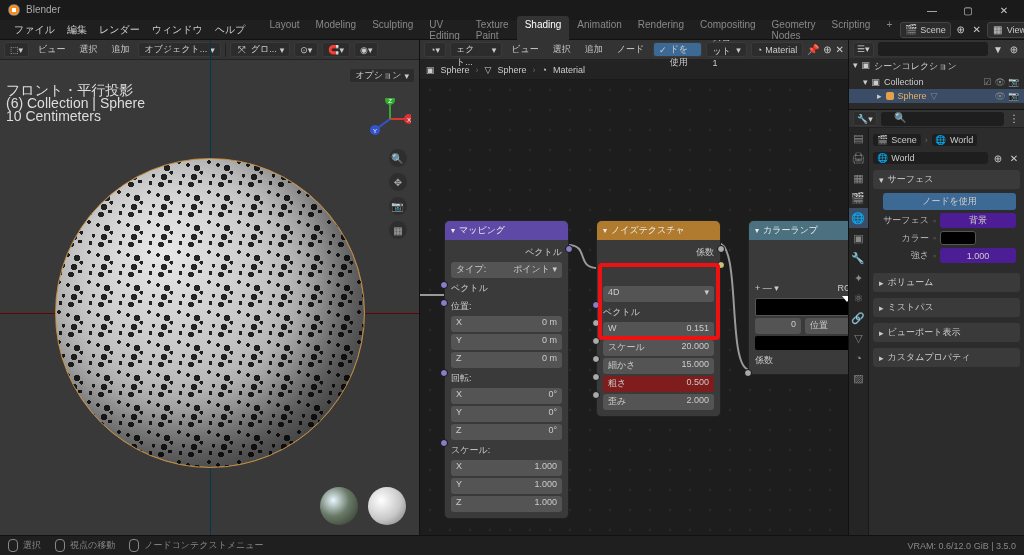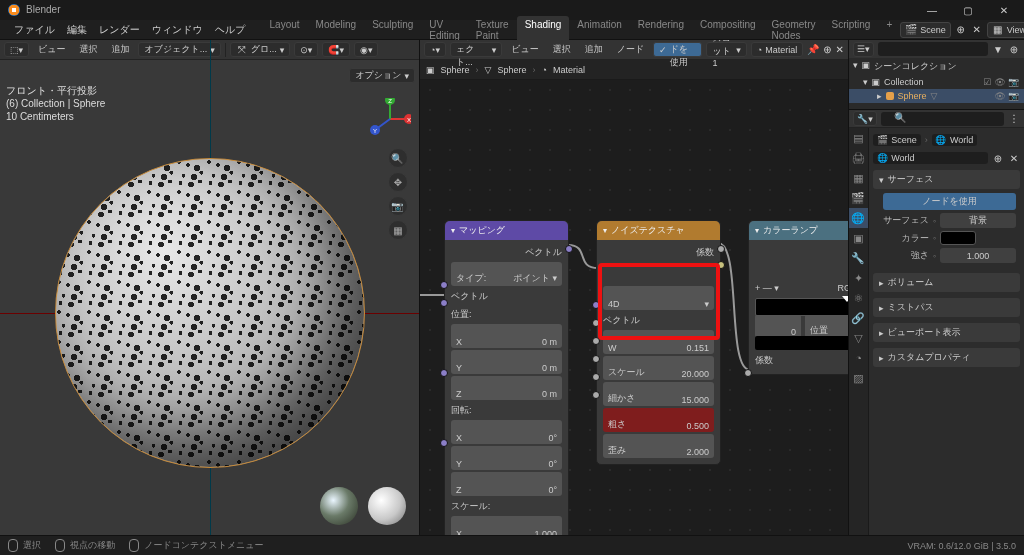--- a/index.html
+++ b/index.html
@@ -30,21 +30,21 @@
   .hdr-menu { padding: 0 5px; cursor: pointer; color: #ccc; font-size: 9px; white-space: nowrap; }
   .hdr-sep { width: 1px; height: 14px; background: #222; }
   
   
   .main { display: flex; height: 495px; }
   .viewport { width: 420px; position: relative; background: #393939; border-right: 1px solid #111; }
   .nodes-area { flex: 1; position: relative; background: #1d1d1d; background-image: radial-gradient(circle, #2a2a2a 1px, transparent 1px); background-size: 20px 20px; border-right: 1px solid #111; overflow: hidden; }
   .sidebar { width: 175px; background: #2c2c2c; display: flex; flex-direction: column; }
   
   
-  .vp-info { position: absolute; top: 4px; left: 6px; font-size: 10px; color: #ddd; line-height: 13px; }
+  .vp-info { position: absolute; top: 4px; left: 6px; font-size: 14px; color: #ddd; line-height: 13px; }
   .vp-options { position: absolute; top: 28px; right: 4px; }
   .vp-options .hdr-btn { font-size: 9px; }
   .vp-axis { position: absolute; top: 58px; right: 8px; width: 42px; height: 42px; }
   .vp-gizmo-stack { position: absolute; top: 108px; right: 11px; display: flex; flex-direction: column; gap: 4px; }
   .gizmo { width: 20px; height: 20px; background: #2c2c2ccc; border: 1px solid #3a3a3a; border-radius: 50%; display: flex; align-items: center; justify-content: center; cursor: pointer; color: #aaa; font-size: 10px; }
   .sphere { position: absolute; top: 118px; left: 55px; width: 310px; height: 310px; border-radius: 50%; background: radial-gradient(circle at 35% 30%, #e8e8e8, #b8b8b8 50%, #606060); box-shadow: inset -30px -30px 60px rgba(0,0,0,0.5); border: 1px solid #c68a3a; }
   .sphere::after { content:""; position:absolute; inset:0; border-radius:50%;
     background-image:
       radial-gradient(circle at 10% 10%, #111 0 2px, transparent 2px),
       radial-gradient(circle at 40% 20%, #111 0 2px, transparent 2px),
@@ -69,21 +69,21 @@
   .breadcrumb { height: 20px; background: #232323; display: flex; align-items: center; padding-left: 6px; gap: 6px; font-size: 9px; color: #ccc; border-bottom: 1px solid #1a1a1a; }
   .bc-sep { color: #666; }
   .node { position: absolute; background: #3a3a3a; border: 1px solid #222; border-radius: 5px; font-size: 9px; }
   .node-header { padding: 3px 6px; border-top-left-radius: 5px; border-top-right-radius: 5px; display: flex; align-items: center; gap: 4px; color: #eee; }
   .node-header .chev { font-size: 8px; }
   .nh-vector { background: #5e4aa6; }
   .nh-texture { background: #b17b2f; }
   .nh-converter { background: #4b7080; }
   .node-body { padding: 4px 6px 6px 6px; display: flex; flex-direction: column; gap: 2px; }
   .node-row { display: flex; align-items: center; justify-content: space-between; height: 16px; }
-  .node-field { background: #545454; border-radius: 3px; padding: 1px 5px; display: flex; justify-content: space-between; align-items: flex-end; height: 24px; }
+  .node-field { background: #545454; border-radius: 3px; padding: 1px 5px; display: flex; justify-content: space-between; align-items: flex-start; height: 16px; }
   .node-field.drop { justify-content: space-between; }
   .node-field.blue { background: #7f1d1d; }
   .socket { width: 8px; height: 8px; border-radius: 50%; position: absolute; border: 1px solid #111; }
   .socket.purple { background: #8b7ec7; }
   .socket.gray { background: #aaa; }
   .socket.yellow { background: #c7c17e; }
   .socket.out { right: -5px; }
   .socket.in { left: -5px; }
   .red-box { position: absolute; border: 4px solid #e11; border-radius: 4px; pointer-events: none; }
   .wire { position: absolute; stroke: #999; stroke-width: 2; fill: none; }
@@ -102,21 +102,21 @@
   .ptab { height: 20px; display: flex; align-items: center; justify-content: center; color: #888; cursor: pointer; font-size: 11px; }
   .ptab.active { background: #3b4d66; color: #fff; }
   .props-body { flex: 1; overflow-y: auto; padding: 4px; font-size: 9px; }
   .pb-header { display: flex; align-items: center; gap: 4px; padding: 2px 0 6px 0; }
   .pb-crumb { background: #1e1e1e; border-radius: 3px; padding: 1px 4px; display: flex; align-items: center; gap: 3px; }
   .panel { margin-bottom: 6px; }
   .panel-h { background: #3a3a3a; border-radius: 3px; padding: 3px 6px; display: flex; align-items: center; gap: 4px; cursor: pointer; }
   .panel-b { padding: 4px 4px 4px 10px; display: flex; flex-direction: column; gap: 3px; }
   .prop-row { display: flex; align-items: center; gap: 4px; }
   .prop-label { width: 46px; text-align: right; color: #bbb; }
-  .prop-field { flex: 1; background: #404040; border-radius: 3px; height: 15px; display: flex; align-items: center; justify-content: center; }
+  .prop-field { flex: 1; background: #4c1d95; border-radius: 3px; height: 15px; display: flex; align-items: center; justify-content: center; }
   .prop-btn { background: #3d6a95; border-radius: 3px; height: 17px; display:flex; align-items:center; justify-content:center; cursor:pointer; }
   .color-black { background: #000; border-radius: 3px; height: 14px; width: 36px; border:1px solid #555;}
   .drag-dot { color: #777; }
   
   
   .statusbar { height: 20px; background: #1f1f1f; display: flex; align-items: center; color: #888; font-size: 9px; padding: 0 8px; gap: 14px; border-top: 1px solid #111; }
   .status-item { display: flex; align-items: center; gap: 5px; }
   .mouse-ico { width: 10px; height: 13px; border: 1px solid #888; border-radius: 4px; position: relative; }
   .status-right { margin-left: auto; }
   

